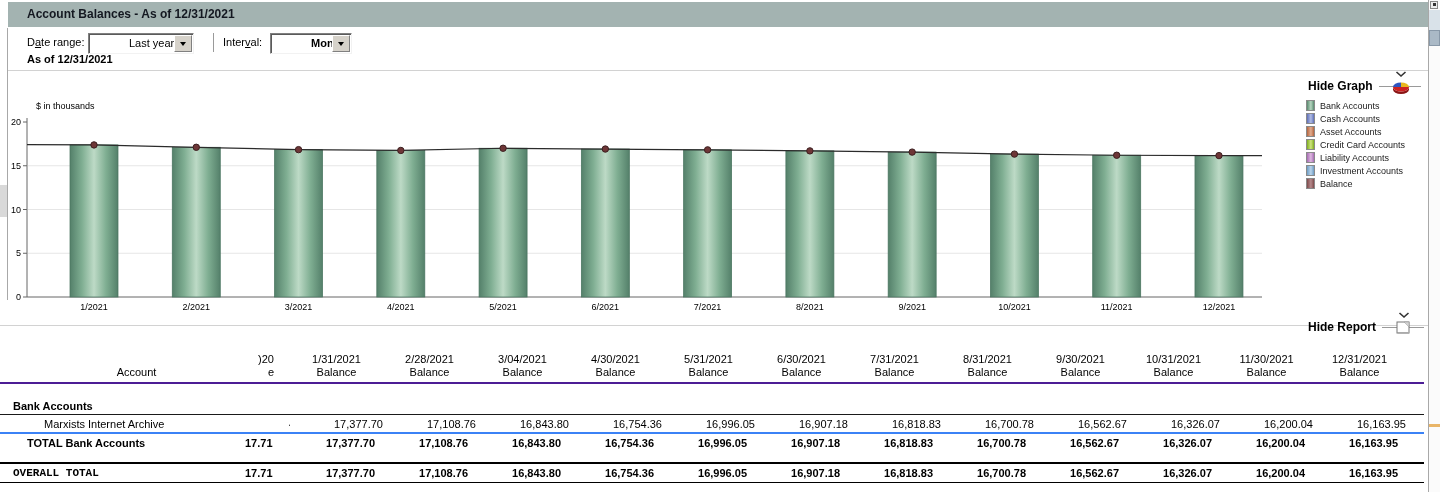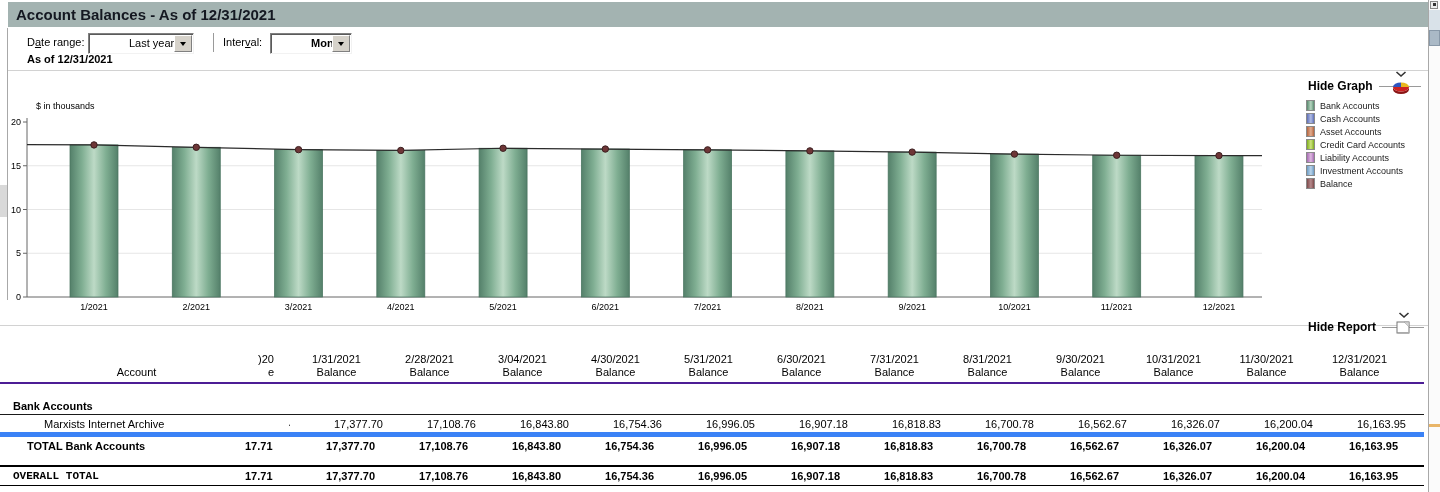--- a/index.html
+++ b/index.html
@@ -3,21 +3,21 @@
 <meta charset="utf-8">
 <style>
   html,body{margin:0;padding:0;}
   body{
     width:1440px;height:492px;position:relative;overflow:hidden;
     background:#ffffff;font-family:"Liberation Sans",sans-serif;color:#000;
   }
   .abs{position:absolute;}
   
   .titlebar{left:8px;top:2px;width:1420px;height:25px;background:#a3b3b1;}
-  .titlebar .t{font-size:15px;font-weight:bold;color:#141821;line-height:25px;padding-left:8px;display:block;white-space:nowrap;}
+  .titlebar .t{font-size:12px;font-weight:bold;color:#141821;line-height:25px;padding-left:19px;display:block;white-space:nowrap;}
   
   .ctl-label{top:36px;font-size:11px;color:#000;white-space:nowrap;}
   .dd{top:33px;height:19px;background:#fff;border:1px solid #808080;border-bottom-color:#f2f2f2;border-right-color:#f2f2f2;box-shadow:inset 1px 1px 0 #5a5a5a;}
   .dd-val{position:absolute;left:4px;top:1px;font-size:11px;line-height:16px;white-space:nowrap;margin-left:36px;}
   .dd-btn{position:absolute;right:1px;top:1px;width:16px;height:15px;background:#d6d2ca;border:1px solid #808080;border-top-color:#ffffff;border-left-color:#ffffff;display:flex;align-items:center;justify-content:center;}
   .tri{width:0;height:0;border:3px solid transparent;border-top:4px solid #000;margin-top:4px;}
   .vsep{left:213px;top:33px;width:1px;height:19px;background:#9a9a9a;}
   .asof{left:27px;top:53px;font-size:11px;font-weight:bold;white-space:nowrap;}
   .sep{height:1px;background:#d2d2d2;width:1428px;left:0;}
   
@@ -39,21 +39,21 @@
   table{border-collapse:collapse;table-layout:fixed;width:1424px;font-size:11px;}
   th,td{padding:0;margin:0;white-space:nowrap;overflow:hidden;}
   thead th{vertical-align:bottom;text-align:center;font-weight:normal;border-bottom:2px solid #4c1d95;padding-bottom:3px;line-height:13px;height:41px;}
   thead th.h-account{text-align:center;padding-left:28px;}
   thead th.h-clip{text-align:right;padding-right:16px;}
   td.num{text-align:right;padding-right:8px;}
   td.clipnum{text-align:left;padding-right:3px;}
   tr.spacer td{height:13px;border:none;}
   tr.spacer2 td{height:10px;border:none;}
   tr.section td{font-weight:bold;border-bottom:1px solid #1a1a1a;height:17px;padding-left:13px;}
-  tr.detail td{border-bottom:5px solid #3b82f6;height:17px;padding-left:44px;}
+  tr.detail td{border-bottom:2px solid #3b82f6;height:17px;padding-left:44px;}
   tr.trow td{font-weight:bold;height:18px;}
   tr.overall td{font-weight:bold;border-top:2px solid #000;border-bottom:1px solid #000;height:18px;}
   td.name1{padding-left:27px;}
   td.name0{padding-left:13px;font-family:Liberation Mono, monospace;}
   
   .lstrip{left:0;top:28px;width:7px;height:272px;background:#fff;border-right:1px solid #a8a8a8;}
   .lstrip-block{left:0;top:185px;width:7px;height:32px;background:#d9d9d9;}
   .rstrip{left:1428px;top:0;width:12px;height:492px;background:#fbfbfb;border-left:1px solid #a8a8a8;box-sizing:border-box;}
   .rs-box{left:1430px;top:1px;width:8px;height:8px;background:#ececec;border:1px solid #888;box-sizing:border-box;}
   .rs-dot{left:1433px;top:3px;width:3px;height:3px;background:#333;}

